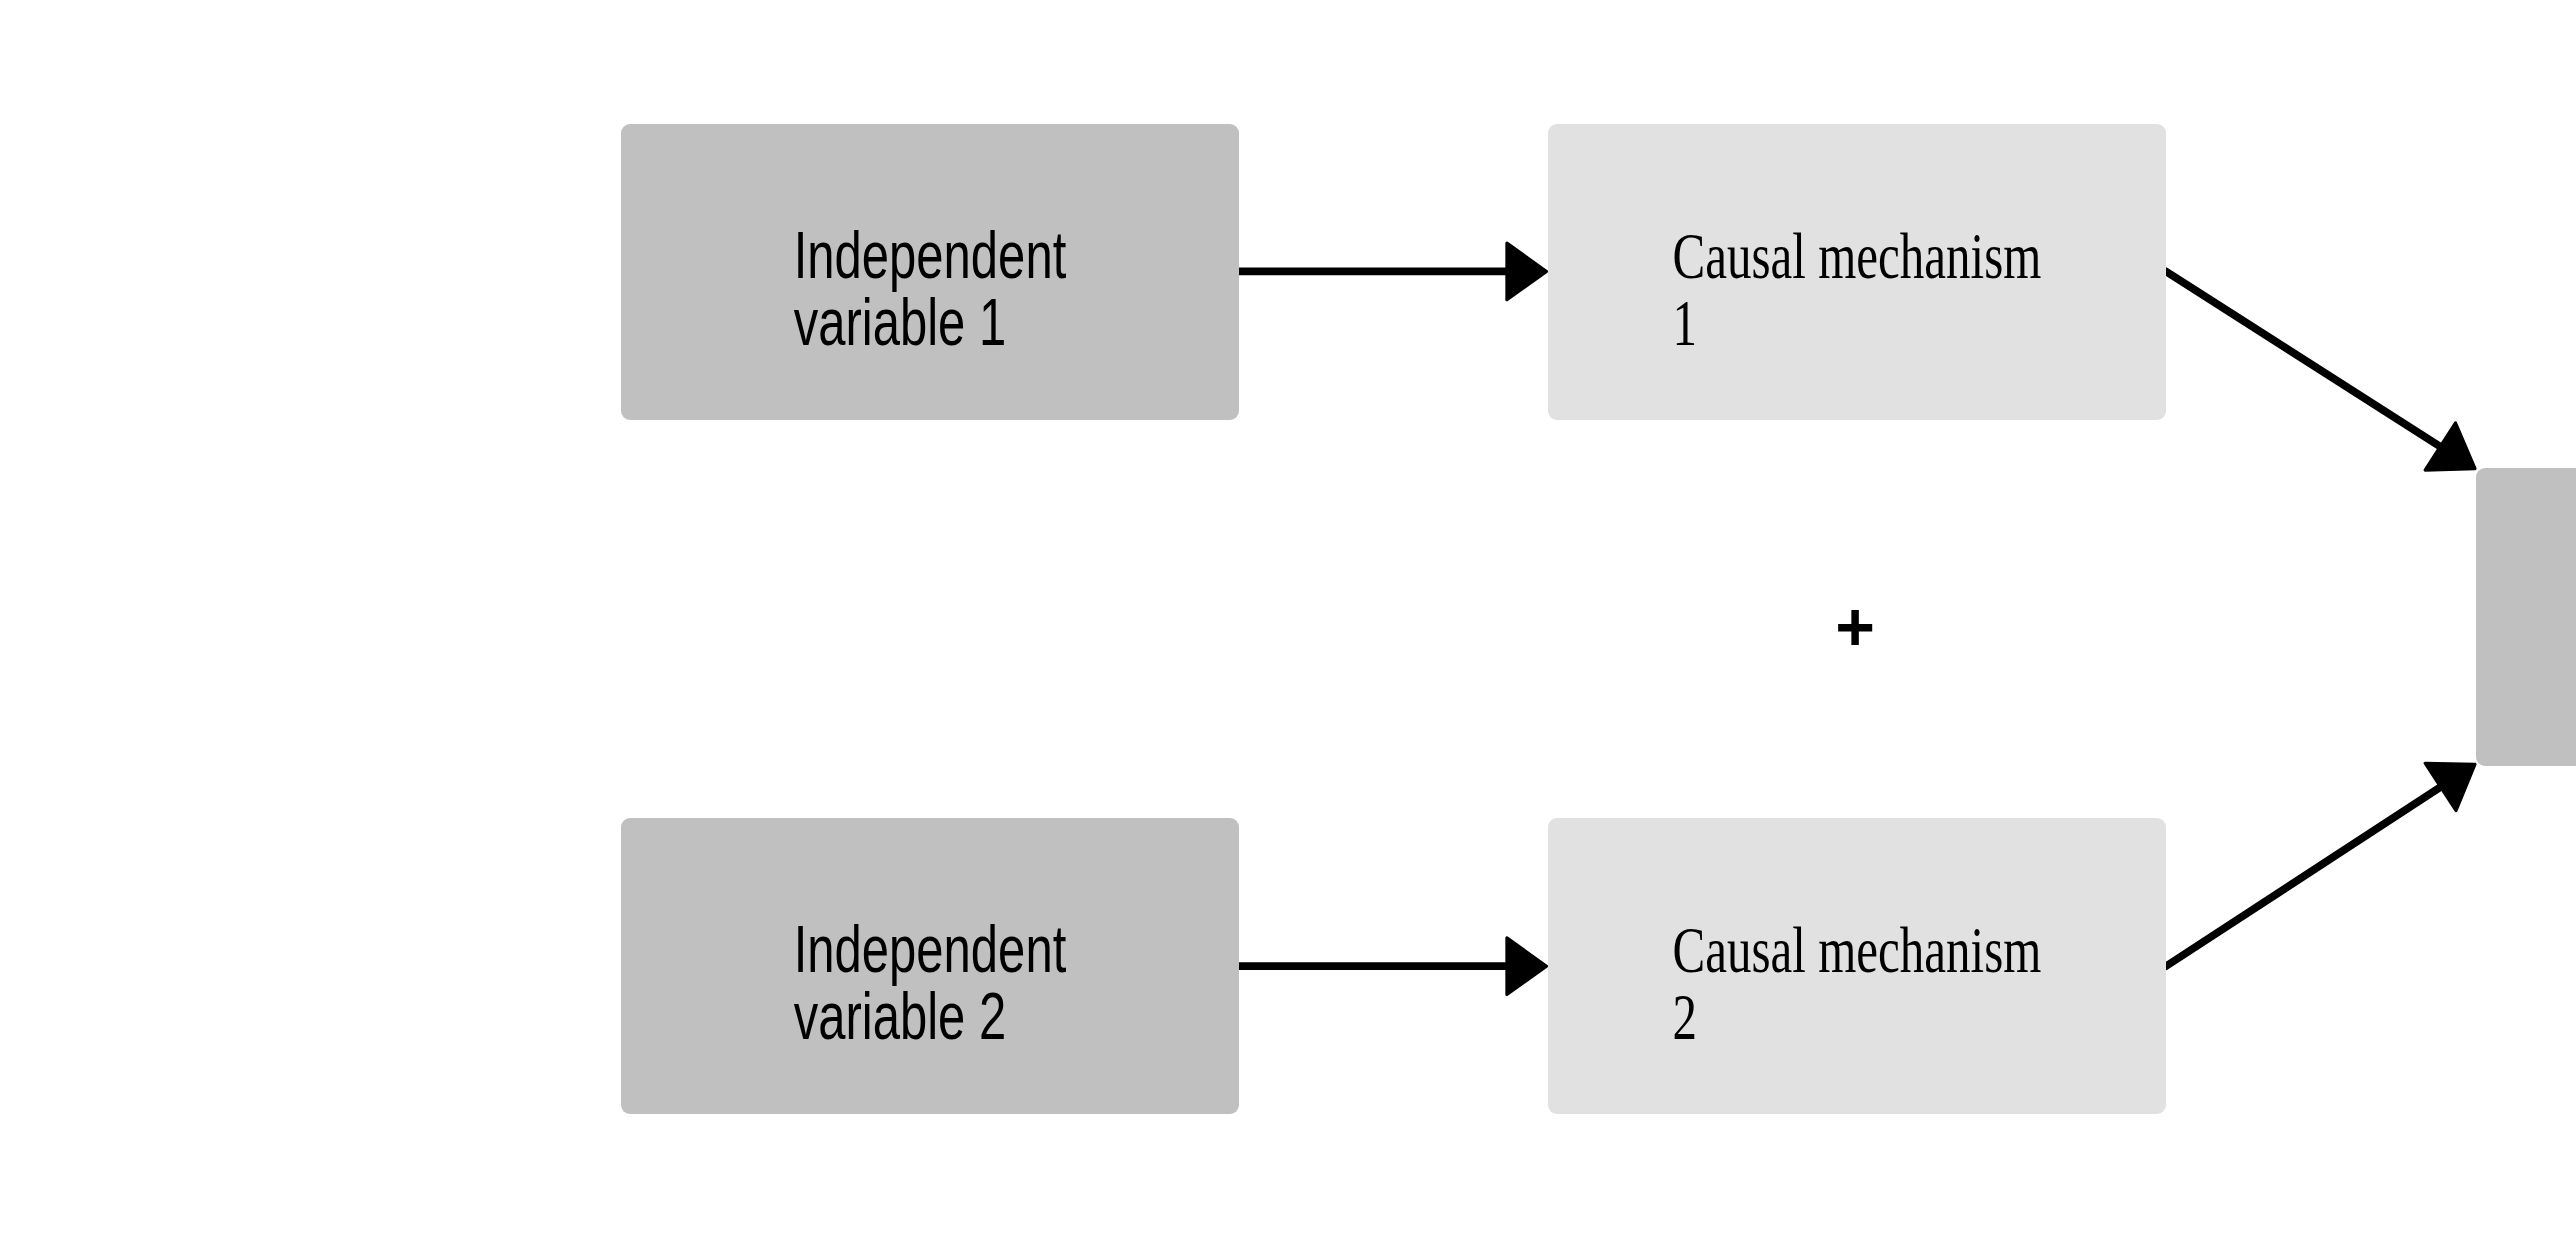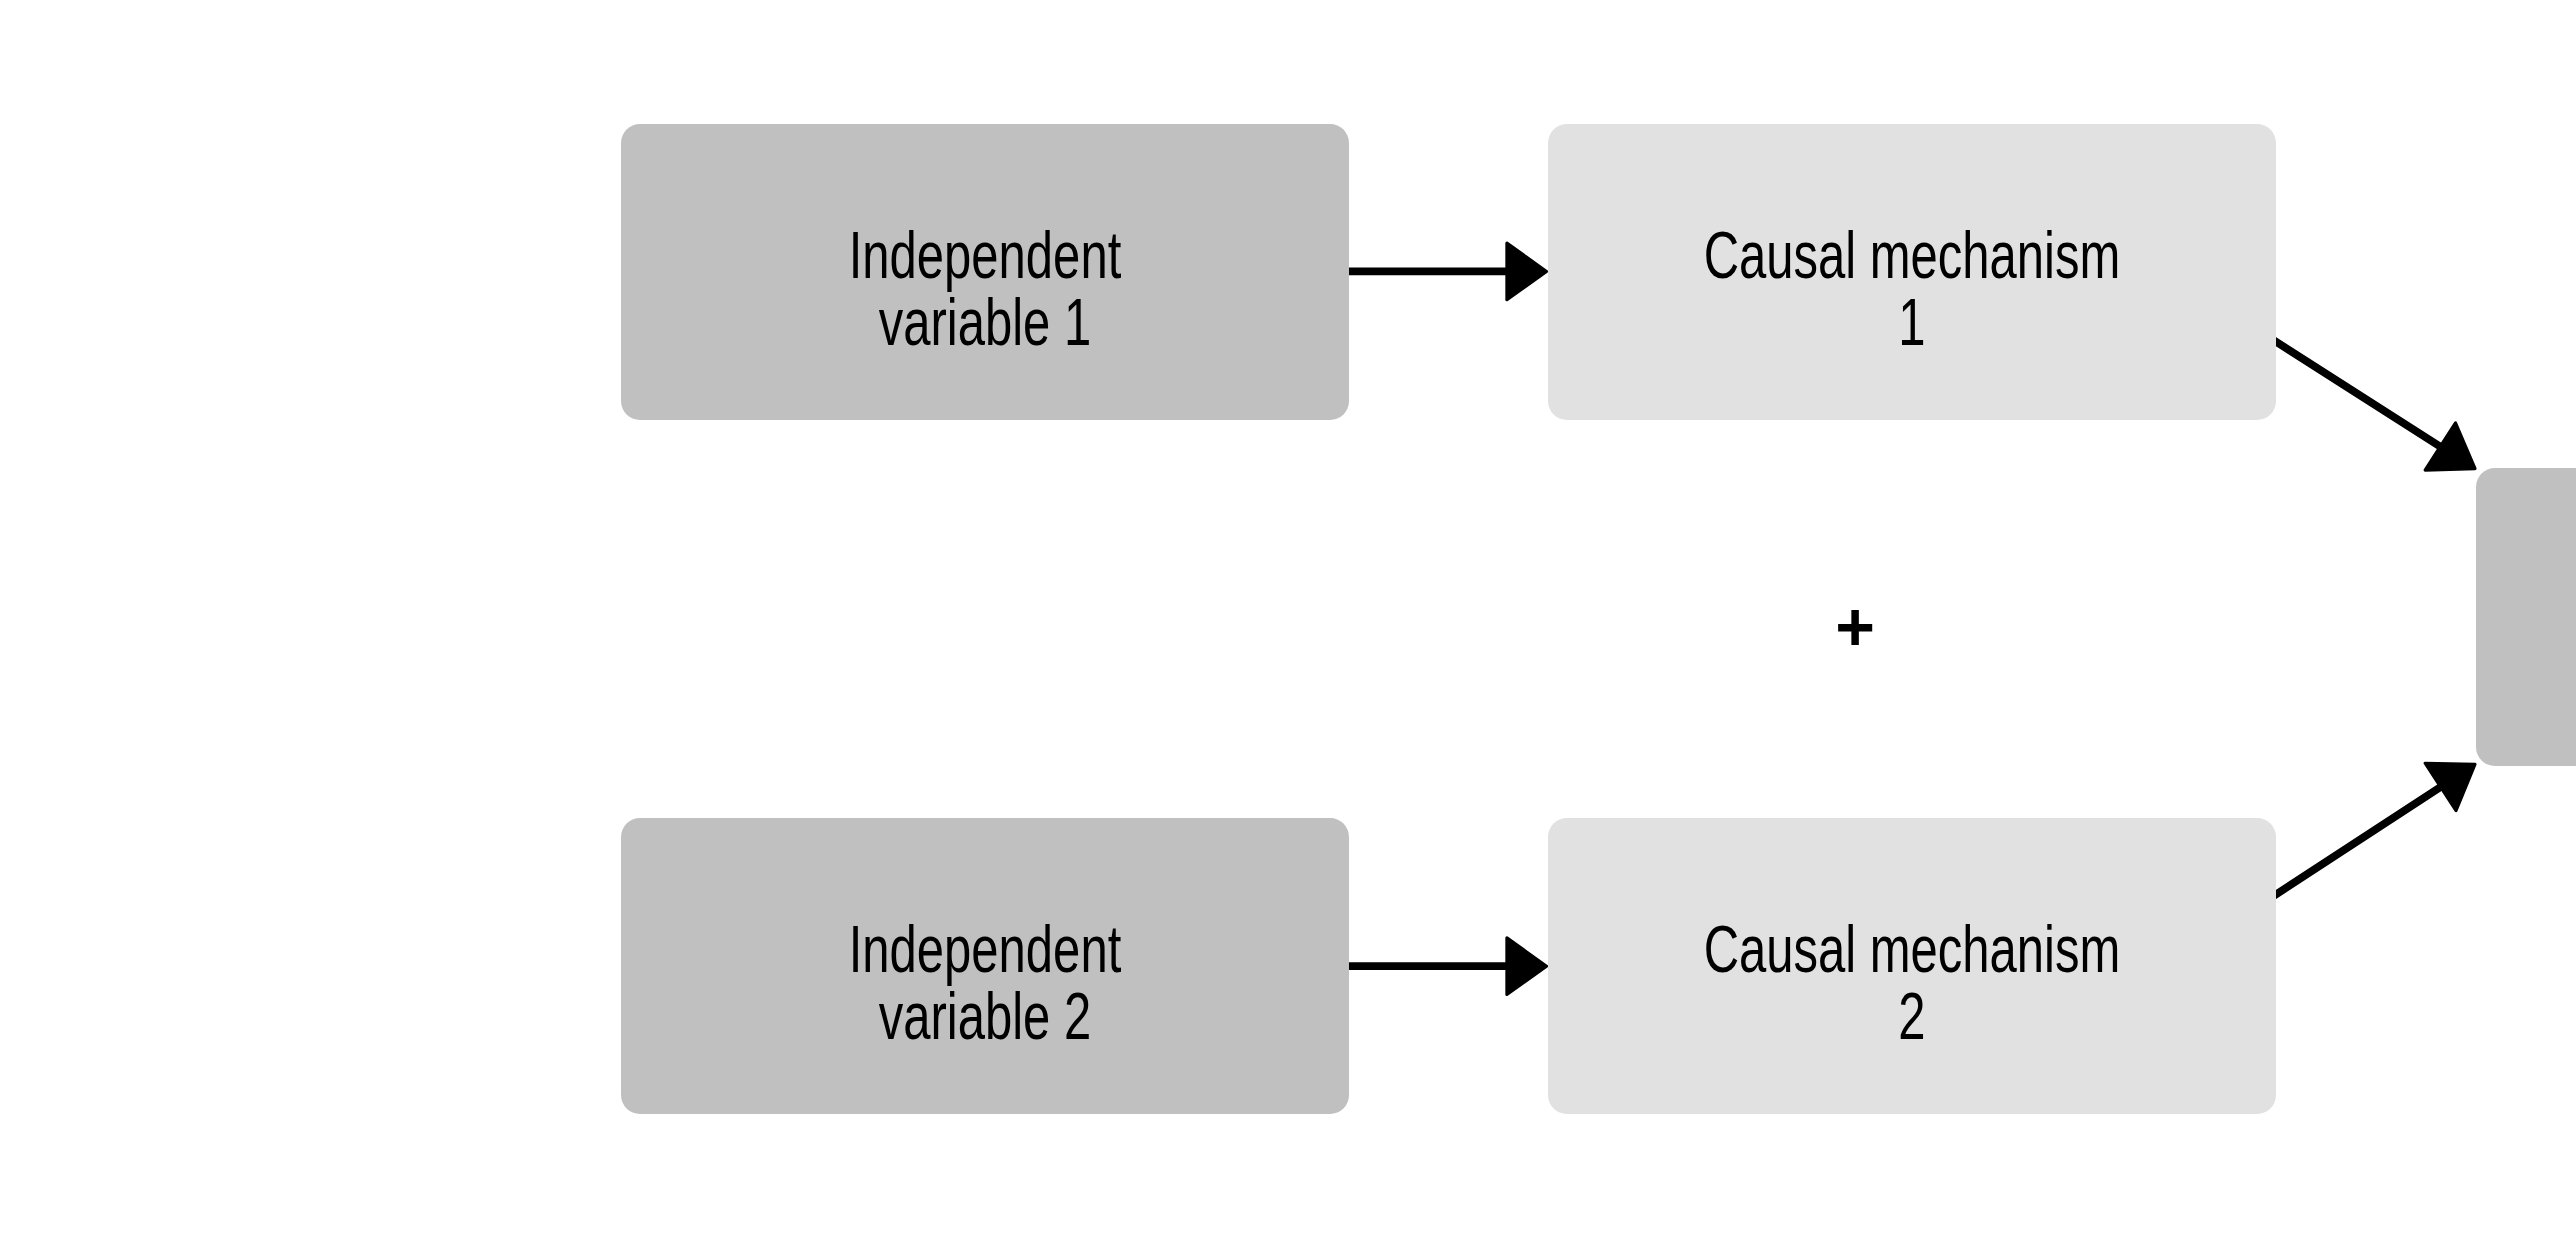--- a/index.html
+++ b/index.html
@@ -30,30 +30,30 @@
     stroke-linecap: round;
   }
   .arrow-head {
     fill: #000000;
     stroke: #000000;
     stroke-width: 6;
     stroke-linejoin: round;
   }
   .node {
     position: absolute;
-    width: 728px;
+    width: 618px;
     height: 296px;
-    border-radius: 19px;
+    border-radius: 9px;
     display: flex;
     align-items: center;
     justify-content: center;
-    text-align: center;
+    text-align: left;
   }
   .node.dark  { background: #c0c0c0; }
-  .node.light { background: #e1e1e1; }
+  .node.light { background: #e1e1e1; font-family: Liberation Serif, serif; }
   .node-iv1 { left: 621px; top: 124px;  }
   .node-cm1 { left: 1548px; top: 124px;  }
   .node-iv2 { left: 621px; top: 818px; }
   .node-cm2 { left: 1548px; top: 818px; }
   .node-dv  { left: 2476px; top: 468px; height: 298px; }
   .label {
     font-size: 49px;
     line-height: 1.02;
     color: #000000;
     letter-spacing: 0;

